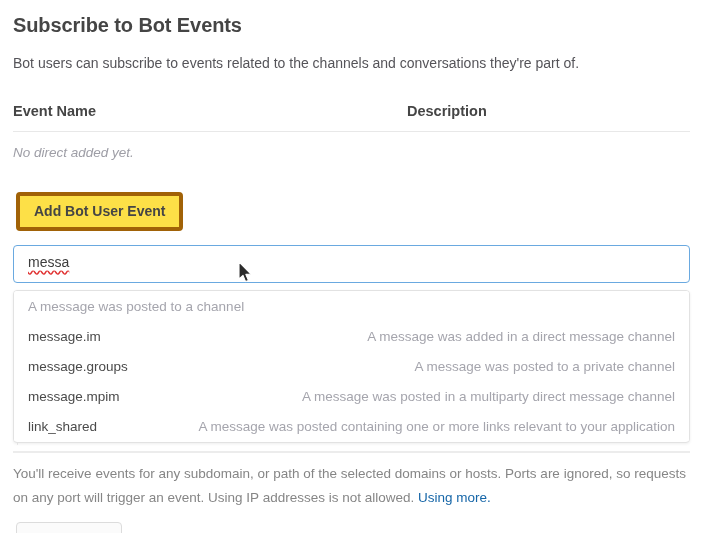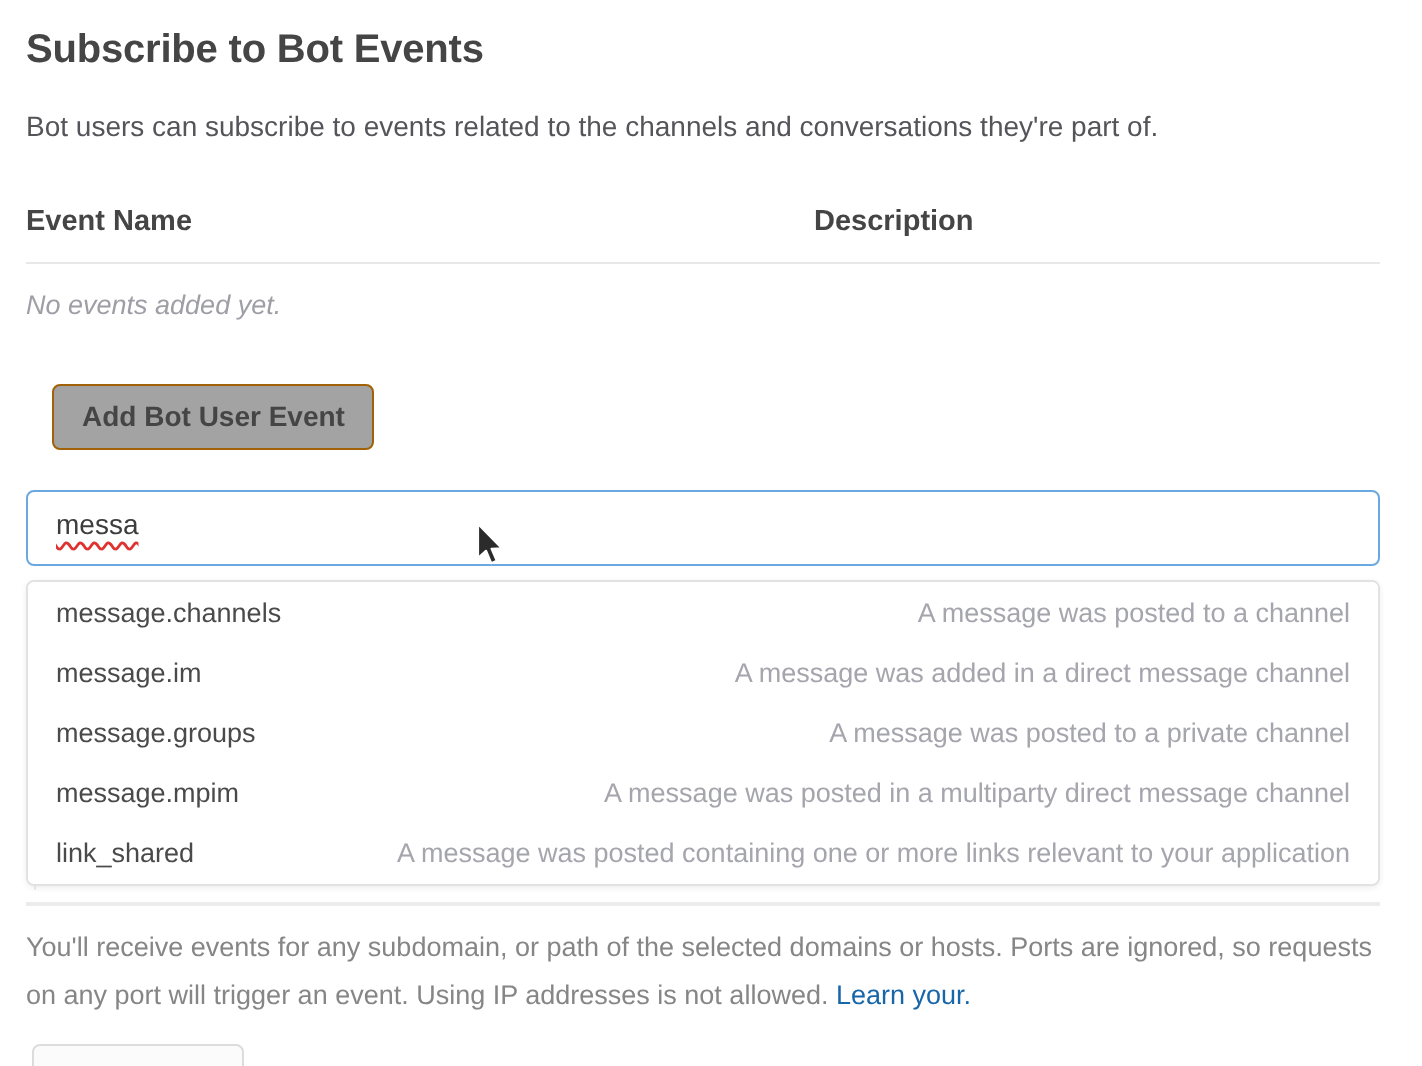--- a/index.html
+++ b/index.html
@@ -73,25 +73,25 @@
     top: 145px;
     font-size: 13.5px;
     font-style: italic;
     color: #9e9ea6;
     white-space: nowrap;
   }
 
   
   .btn-add {
     position: absolute;
-    left: 26px;
+    left: 16px;
     top: 192px;
     padding: 7px 14px 8px 14px;
-    background: #a3a3a3;
-    border: 1px solid #a16207;
+    background: #fde047;
+    border: 4px solid #a16207;
     border-radius: 4px;
     font-family: "Liberation Sans", sans-serif;
     font-size: 14px;
     font-weight: bold;
     color: #454545;
     line-height: 16px;
     cursor: pointer;
     white-space: nowrap;
   }
 
@@ -219,32 +219,31 @@
 <div id="page">
 
   <div class="page-title">Subscribe to Bot Events</div>
   <div class="page-subtitle">Bot users can subscribe to events related to the channels and conversations they're part of.</div>
 
   <div class="table-head">
     <span class="th th-event">Event Name</span>
     <span class="th th-desc">Description</span>
   </div>
   <div class="table-rule"></div>
-  <div class="empty-row">No events added yet.</div>
+  <div class="empty-row">No direct added yet.</div>
 
   <button class="btn-add">Add Bot User Event</button>
 
   <div class="ghost-line"></div>
 
   <input class="combo-input" type="text" placeholder="" style="">
   <span class="combo-value">messa</span>
 
   <div class="combo-menu" id="combo-menu">
       <div class="menu-item">
-        <span class="mi-name">message.channels</span>
         <span class="mi-desc">A message was posted to a channel</span>
       </div>
       <div class="menu-item">
         <span class="mi-name">message.im</span>
         <span class="mi-desc">A message was added in a direct message channel</span>
       </div>
       <div class="menu-item">
         <span class="mi-name">message.groups</span>
         <span class="mi-desc">A message was posted to a private channel</span>
       </div>
@@ -253,21 +252,21 @@
         <span class="mi-desc">A message was posted in a multiparty direct message channel</span>
       </div>
       <div class="menu-item">
         <span class="mi-name">link_shared</span>
         <span class="mi-desc">A message was posted containing one or more links relevant to your application</span>
       </div>
     </div>
 
   <div class="section-rule"></div>
   <div class="footnote">
-    <span>You'll receive events for any subdomain, or path of the selected domains or hosts. Ports are ignored, so requests on any port will trigger an event. Using IP addresses is not allowed. </span><a href="#">Learn your.</a>
+    <span>You'll receive events for any subdomain, or path of the selected domains or hosts. Ports are ignored, so requests on any port will trigger an event. Using IP addresses is not allowed. </span><a href="#">Using more.</a>
   </div>
   <div class="btn-bottom"></div>
 
   <svg class="cursor" viewBox="0 0 14 22">
     <polygon points="0,0 0,17 4,13.4 6.6,19.6 9.4,18.4 6.8,12.4 12,12.2" fill="#2b2b2b" stroke="#ffffff" stroke-width="1.1" stroke-linejoin="round"></polygon>
   </svg>
 
 </div>
 
 </body></html>

